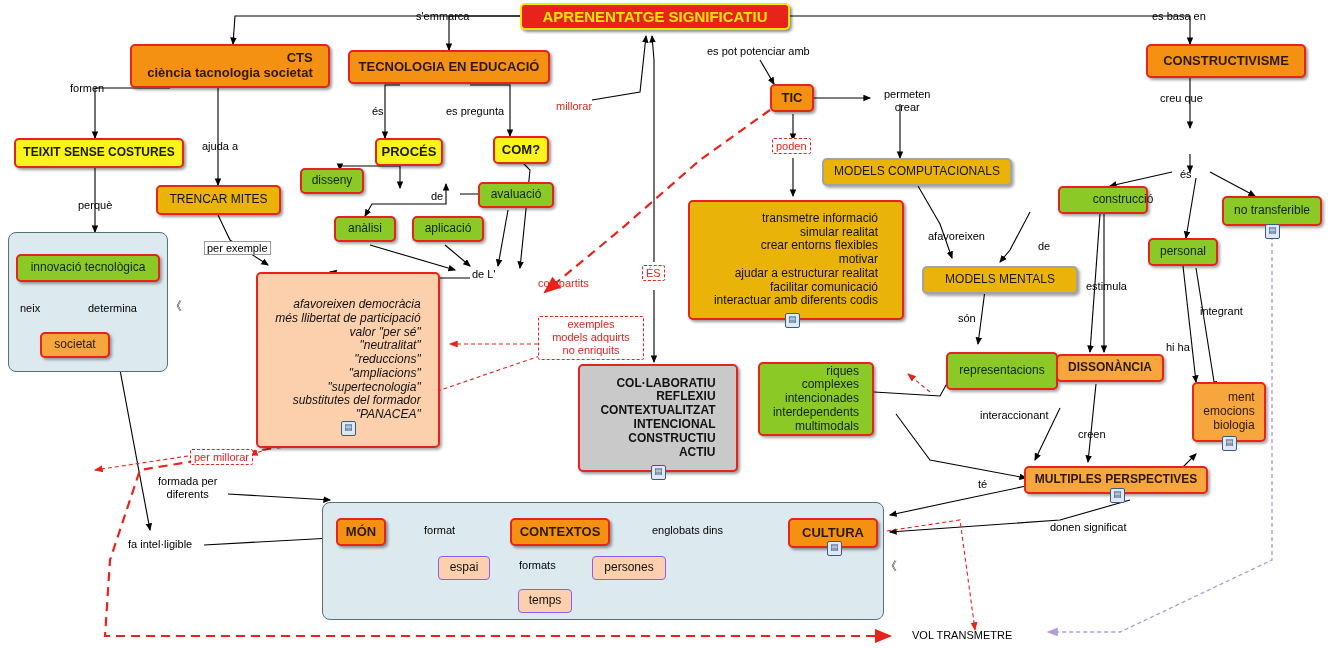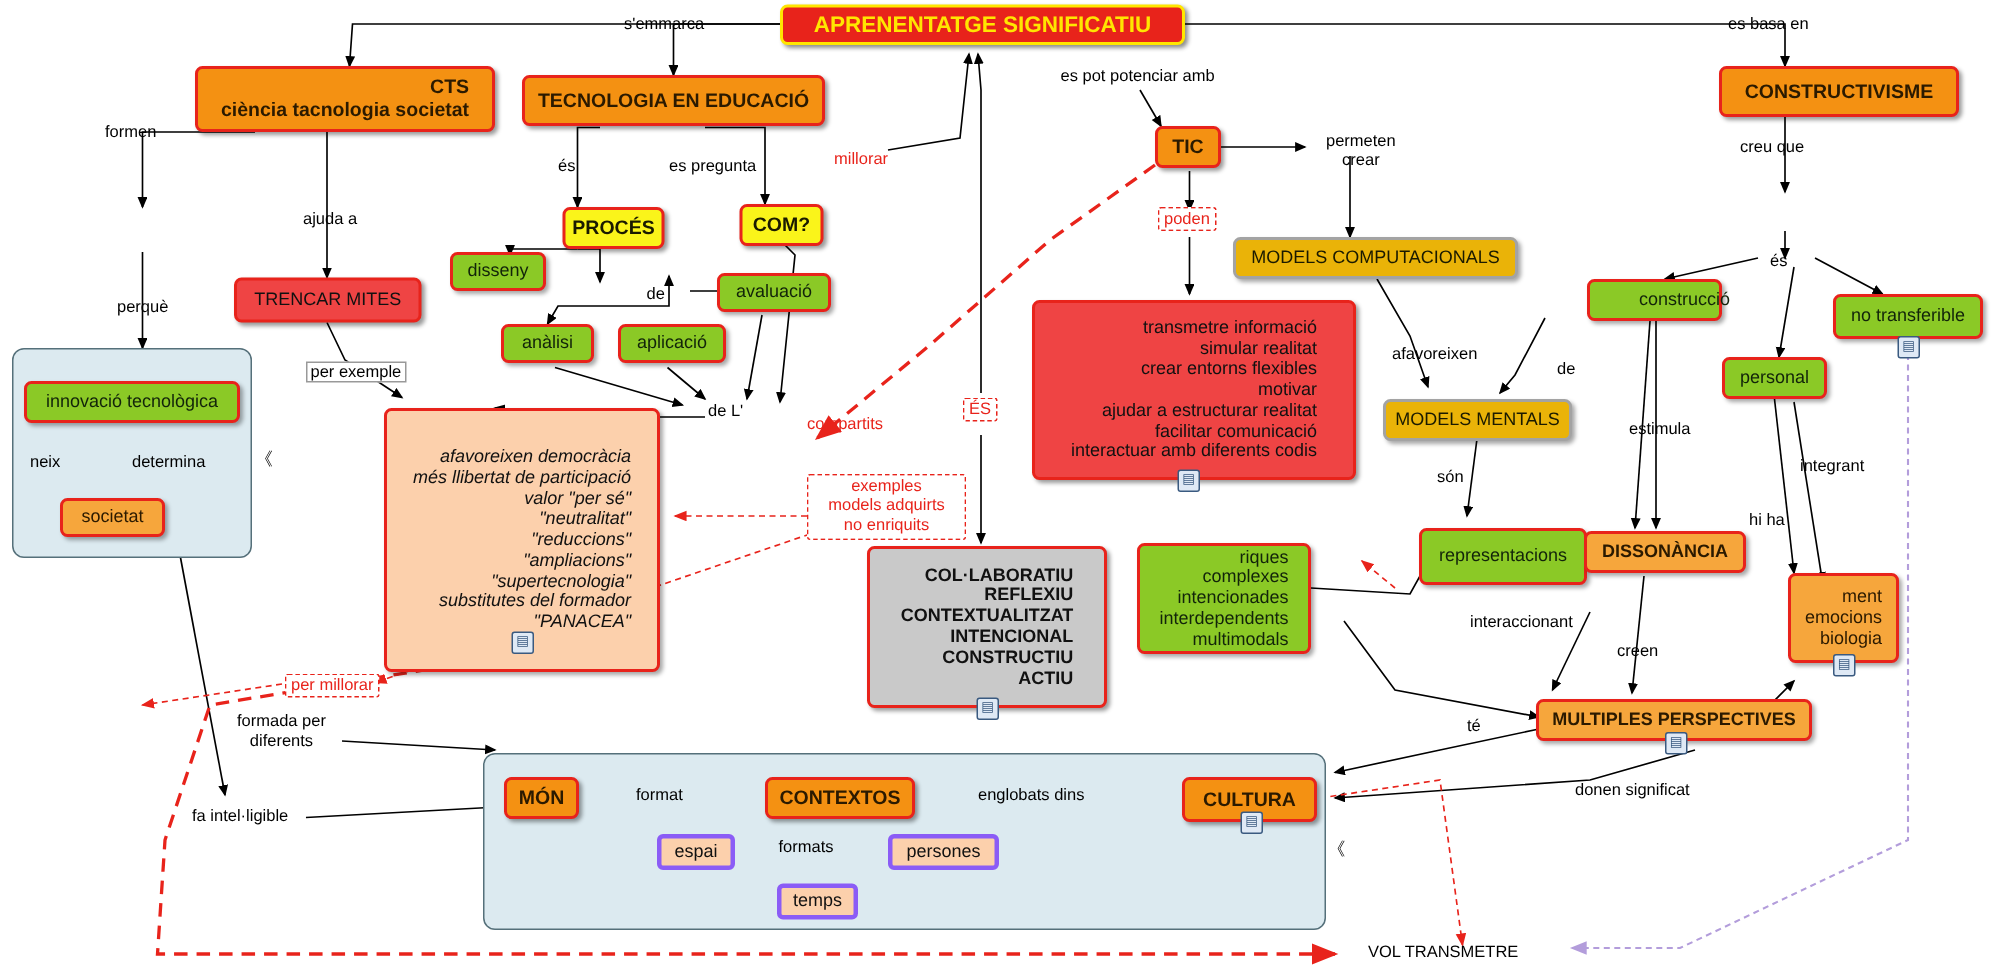--- a/index.html
+++ b/index.html
@@ -48,37 +48,37 @@
     background:#eab308;color:#1a1a00;font-size:12px;
     border:2px solid #a3a3a3;border-radius:5px;
     box-shadow:2px 2px 3px rgba(0,0,0,.35);
   }
   .n-green{
     background:#8bc926;color:#12240a;font-size:12px;
     border:2px solid #e8231b;border-radius:5px;
     box-shadow:2px 2px 3px rgba(0,0,0,.35);
   }
   .n-gray{
-    background:#ef4444;color:#111;font-size:12px;
+    background:#eab308;color:#111;font-size:12px;
     border:2px solid #e8231b;border-radius:5px;
     box-shadow:2px 2px 3px rgba(0,0,0,.4);
   }
   .n-gray-bold{
     background:#c9c9c9;color:#111;font-size:12px;font-weight:bold;
     border:2px solid #e8231b;border-radius:5px;
     box-shadow:2px 2px 3px rgba(0,0,0,.4);
   }
   .n-peach{
     background:#fcd0ac;color:#111;font-size:12px;font-style:italic;
     border:2px solid #e8231b;border-radius:5px;
     box-shadow:2px 2px 3px rgba(0,0,0,.35);
   }
   .n-peach-plain{
     background:#fcd0ac;color:#111;font-size:12px;
-    border:3px solid #8b5cf6;border-radius:4px;
+    border:1px solid #8b5cf6;border-radius:4px;
   }
   .n-blue-group{
     background:#dceaf0;border:1px solid #55707a;border-radius:8px;
     box-shadow:none;
   }
   
   .lbl{
     position:absolute;font-size:11px;color:#000;background:transparent;
     white-space:nowrap;
   }
@@ -219,20 +219,21 @@
 
   <div class="node n-title" style="left:520px;top:3px;width:270px;height:27px;">APRENENTATGE SIGNIFICATIU</div>
 
   <div class="node n-orange" style="left:130px;top:44px;width:200px;height:44px;">CTS
 ciència tacnologia societat</div>
 
   <div class="node n-orange" style="left:348px;top:50px;width:202px;height:34px;">TECNOLOGIA EN EDUCACIÓ</div>
 
   <div class="node n-orange" style="left:1110px;top:44px;width:160px;height:34px;margin-left:36px;">CONSTRUCTIVISME</div>
 
+  <div class="node n-yellow" style="left:14px;top:138px;width:170px;height:30px;font-size:12px;">TEIXIT SENSE COSTURES</div>
 
   <div class="node n-gray" style="left:156px;top:185px;width:125px;height:30px;">TRENCAR MITES</div>
 
   <div class="node n-yellow" style="left:375px;top:138px;width:68px;height:28px;">PROCÉS</div>
 
   <div class="node n-yellow" style="left:493px;top:136px;width:56px;height:28px;">COM?</div>
 
   <div class="node n-green" style="left:300px;top:168px;width:64px;height:26px;">disseny</div>
 
   <div class="node n-green" style="left:334px;top:216px;width:62px;height:26px;">anàlisi</div>
@@ -245,21 +246,21 @@
 
   <div class="node n-yellow-soft" style="left:822px;top:158px;width:190px;height:28px;">MODELS COMPUTACIONALS</div>
 
 
   <div class="node n-green" style="left:1058px;top:186px;width:90px;height:28px;padding-left:40px;">construcció</div>
 
   <div class="node n-green" style="left:1222px;top:196px;width:100px;height:30px;">no transferible</div>
 
   <div class="node n-green" style="left:1148px;top:238px;width:70px;height:28px;">personal</div>
 
-  <div class="node n-yellow-soft" style="left:922px;top:266px;width:126px;height:28px;">MODELS MENTALS</div>
+  <div class="node n-yellow-soft" style="left:922px;top:266px;width:156px;height:28px;">MODELS MENTALS</div>
 
   <div class="node n-green" style="left:906px;top:352px;width:112px;height:38px;margin-left:40px;">representacions</div>
 
   <div class="node n-orange-soft" style="left:1056px;top:354px;width:108px;height:28px;font-weight:bold;">DISSONÀNCIA</div>
 
   <div class="node n-orange-soft" style="left:1192px;top:382px;width:74px;height:60px;">ment
 emocions
 biologia</div>
 
   <div class="node n-orange-soft" style="left:1024px;top:466px;width:184px;height:28px;font-weight:bold;">MULTIPLES PERSPECTIVES</div>

